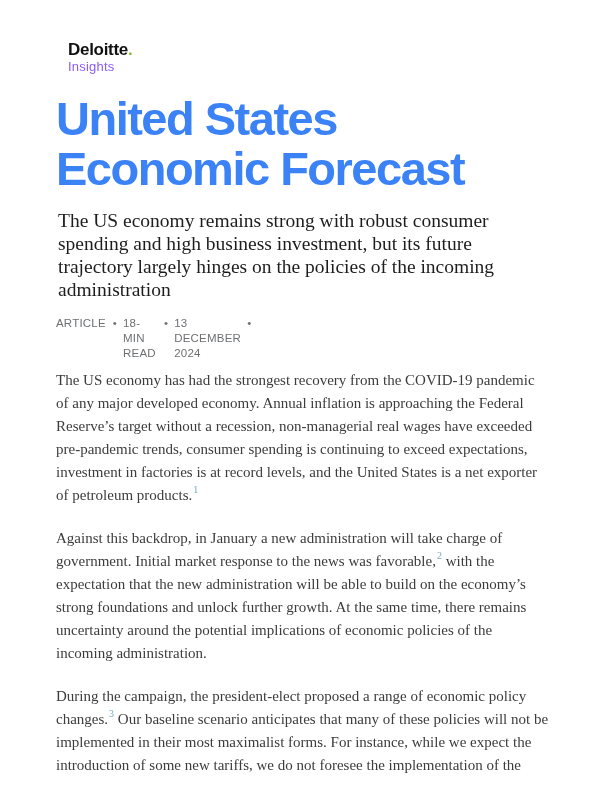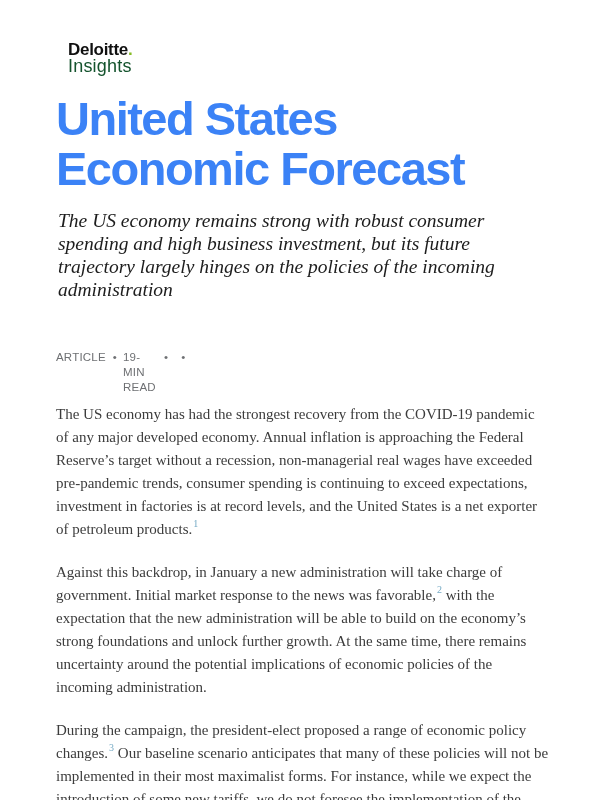--- a/index.html
+++ b/index.html
@@ -16,52 +16,51 @@
   }
 
   
   .logo { margin-left:12px; cursor:pointer; width:120px; }
   .logo-line1 {
     font-size:17px; font-weight:700; color:#101010;
     letter-spacing:-0.3px; line-height:16px;
   }
   .logo-dot { color:#86BC25; }
   .logo-line2 {
-    font-size:18px; font-weight:300; color:#14532d;
+    font-size:13px; font-weight:300; color:#8b5cf6;
     letter-spacing:0.2px; line-height:15px; margin-top:1px;
   }
 
   
   .title {
     margin:20px 0 0 0;
     max-width:520px;
     font-size:47px; line-height:50px;
     font-weight:900; letter-spacing:-1.5px;
     color:#3b82f6;
   }
 
   
   .subtitle {
     margin:15px 0 0 2px;
     max-width:492px;
     font-family:"Liberation Serif", serif;
-    font-style:italic;
     font-size:19.5px; line-height:23px;
     color:#1d1d1d;
   }
 
   
   .meta {
     display:flex; align-items:flex-start;
     margin-top:15px;
     color:#6e7073;
     font-size:11.5px; line-height:15px;
     letter-spacing:0.2px;
   }
-  .meta-item { display:flex; margin-left:7px;margin-top:34px; }
+  .meta-item { display:flex; margin-left:7px; }
   .meta-item:first-child { margin-left:0; }
   .bullet { margin-right:6px; }
   .w-read   { width:34px; }
   .w-date   { width:66px; }
   .w-source { width:72px; }
 
   
   .article {
     margin-top:8px;
     max-width:500px;
@@ -93,24 +92,25 @@
   <h1 class="title">United States Economic Forecast</h1>
 
   <p class="subtitle">The US economy remains strong with robust consumer spending and high business investment, but its future trajectory largely hinges on the policies of the incoming administration</p>
 
   <div class="meta">
     <div class="meta-item">
       <span>ARTICLE</span>
     </div>
     <div class="meta-item">
       <span class="bullet">•</span>
-      <span class="w-read">19-MIN READ</span>
+      <span class="w-read">18-MIN READ</span>
     </div>
     <div class="meta-item">
       <span class="bullet">•</span>
+      <span class="w-date">13 DECEMBER 2024</span>
     </div>
     <div class="meta-item">
       <span class="bullet">•</span>
     </div>
   </div>
 
   <article class="article">
     <p><span>The US economy has had the strongest recovery from the COVID-19 pandemic of any major developed economy. Annual inflation is approaching the Federal Reserve’s target without a recession, non-managerial real wages have exceeded pre-pandemic trends, consumer spending is continuing to exceed expectations, investment in factories is at record levels, and the United States is a net exporter of petroleum products.</span><sup class="fn">1</sup></p>
 
     <p><span>Against this backdrop, in January a new administration will take charge of government. Initial market response to the news was favorable,</span><sup class="fn">2</sup><span> with the expectation that the new administration will be able to build on the economy’s strong foundations and unlock further growth. At the same time, there remains uncertainty around the potential implications of economic policies of the incoming administration.</span></p>

